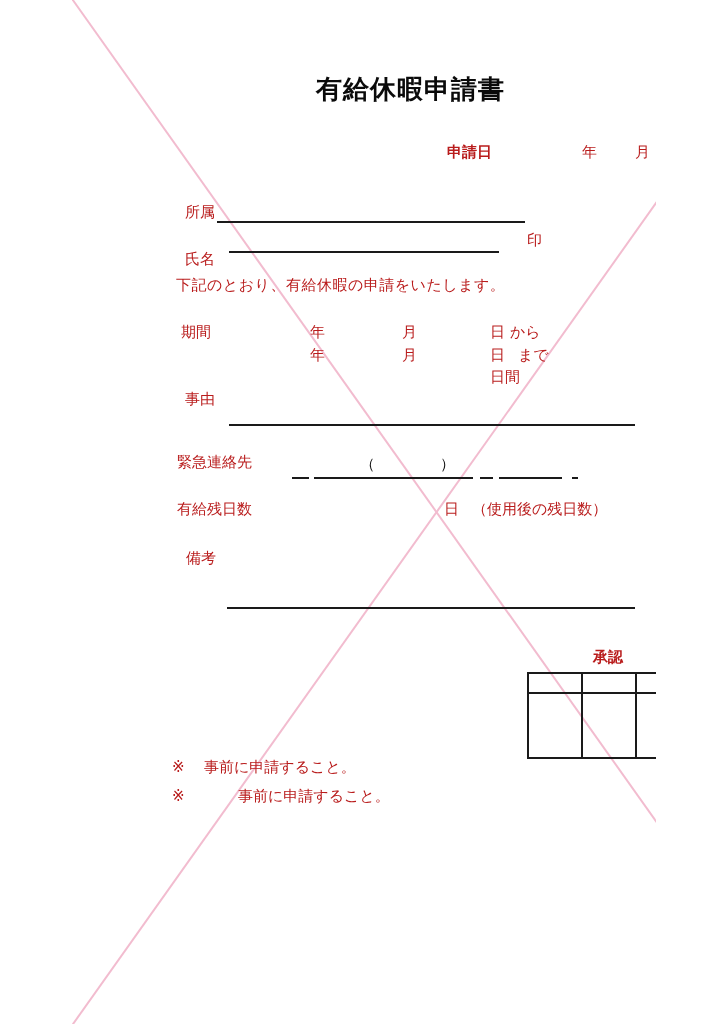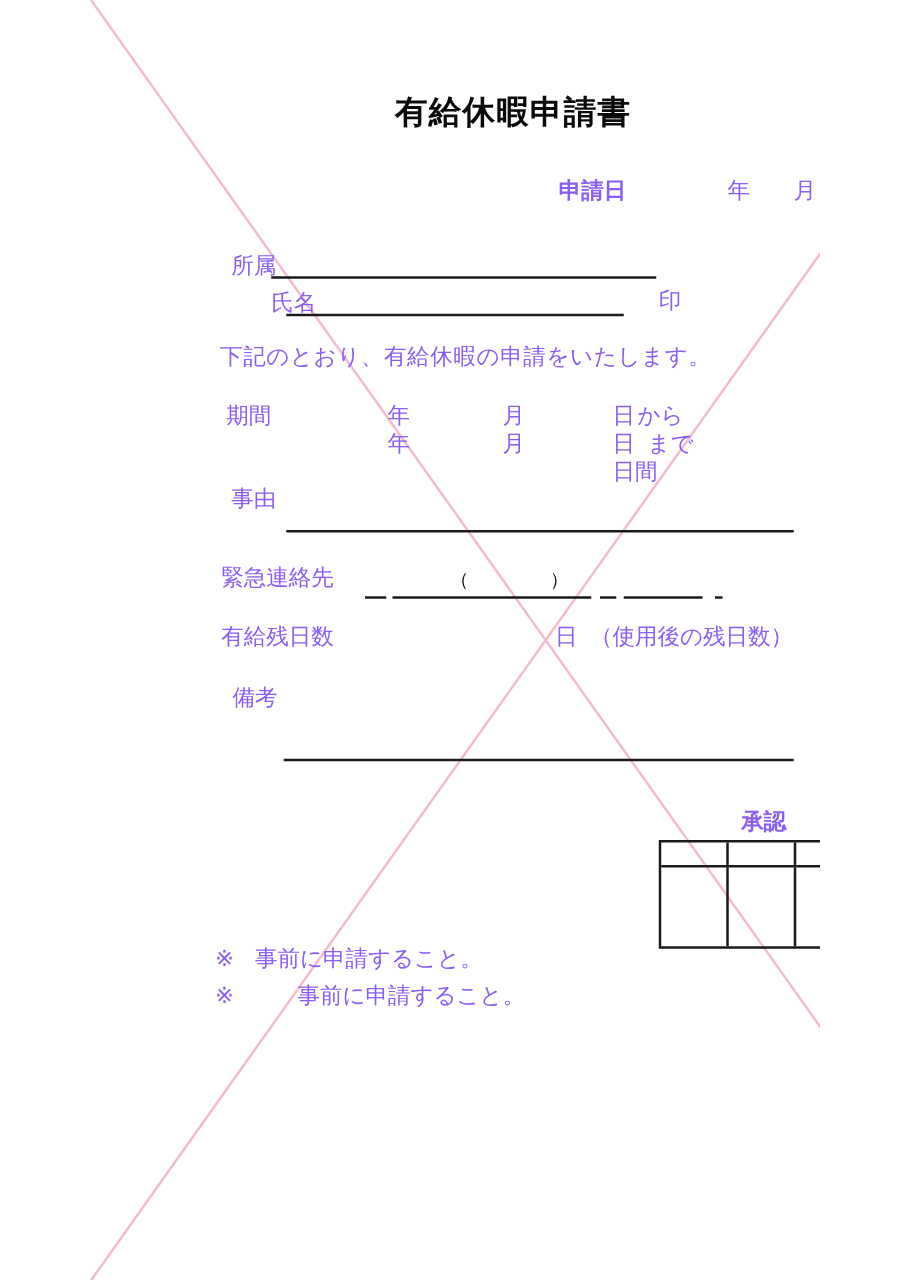--- a/index.html
+++ b/index.html
@@ -3,21 +3,21 @@
 <meta charset="utf-8">
 <style>
   * { margin:0; padding:0; box-sizing:border-box; }
   html,body { background:#ffffff; }
   body { font-family:"Liberation Sans","DejaVu Sans",sans-serif; color:#111; }
   .page {
     position:relative; width:584px; height:1024px; margin:0 auto;
     background:#ffffff; overflow:hidden;
   }
   .abs { position:absolute; }
-  .t   { font-size:18px; line-height:18px; color:#8b5cf6; white-space:nowrap;text-align:center; }
+  .t   { font-size:15px; line-height:18px; color:#b91c1c; white-space:nowrap;text-align:center; }
   .title {
     font-size:26px; font-weight:600; letter-spacing:1px; color:#0a0a0a;
     white-space:nowrap;
   }
   .rule-thin { position:absolute; height:1.5px; background:#1a1a1a; }
 
   
   .diag {
     position:absolute; width:1257px; height:1.6px;
     background:var(--pink-line,#f2bccf);
@@ -60,21 +60,21 @@
     <div class="abs title" style="left:244px; top:72px;">有給休暇申請書</div>
 
     <div class="abs t" style="left:375px; top:143px; font-weight:600;">申請日</div>
     <div class="abs t" style="left:510px; top:143px;">年</div>
     <div class="abs t" style="left:563px; top:143px;">月</div>
     <div class="abs t" style="left:616px; top:143px;">日</div>
 
     <div class="abs t" style="left:113px; top:203px;">所属</div>
     <div class="rule-thin" style="left:145px; top:221px; width:308px;"></div>
 
-    <div class="abs t" style="left:113px; top:233px;margin-left:32px;">氏名</div>
+    <div class="abs t" style="left:113px; top:250px;">氏名</div>
     <div class="rule-thin" style="left:157px; top:251px; width:270px;"></div>
     <div class="abs t" style="left:455px; top:231px;">印</div>
 
     <div class="abs t" style="left:104px; top:276px; letter-spacing:0.5px;">下記のとおり、有給休暇の申請をいたします。</div>
 
     <div class="abs t" style="left:109px; top:323px;">期間</div>
 
     <div class="abs t" style="left:238px; top:323px;">年</div>
     <div class="abs t" style="left:330px; top:323px;">月</div>
     <div class="abs t" style="left:418px; top:323px;">日</div>

